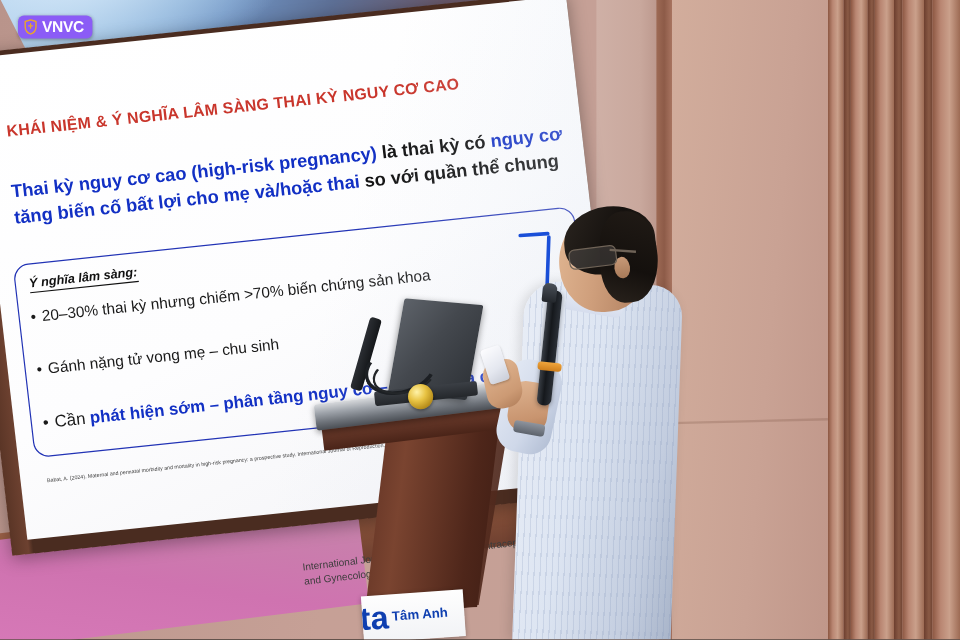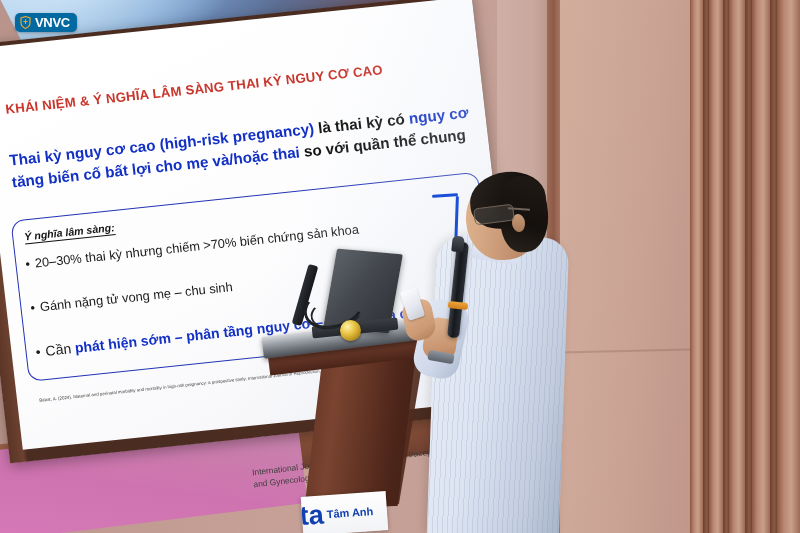--- a/index.html
+++ b/index.html
@@ -128,21 +128,21 @@
   .b3{top:300px;font-size:14px;}
 
   .citation{
     position:absolute;left:22px;top:354px;width:455px;
     color:#3c3c3c;font-size:4.4px;line-height:1.55;
   }
 
   
   .vnvc{
     position:absolute;left:15px;top:13px;
-    background:#0369a1;border-radius:5px;
+    background:#8b5cf6;border-radius:5px;
     padding:3px 7px 3px 5px;display:flex;align-items:center;gap:4px;
     box-shadow:0 1px 3px rgba(0,0,0,.3);
   }
   .vnvc-shield{width:11px;height:13px;display:block;}
   .vnvc-text{
     color:#ffffff;font-size:13px;font-weight:800;letter-spacing:-.3px;
     line-height:1;font-family:"Liberation Sans",sans-serif;
   }
 
   

